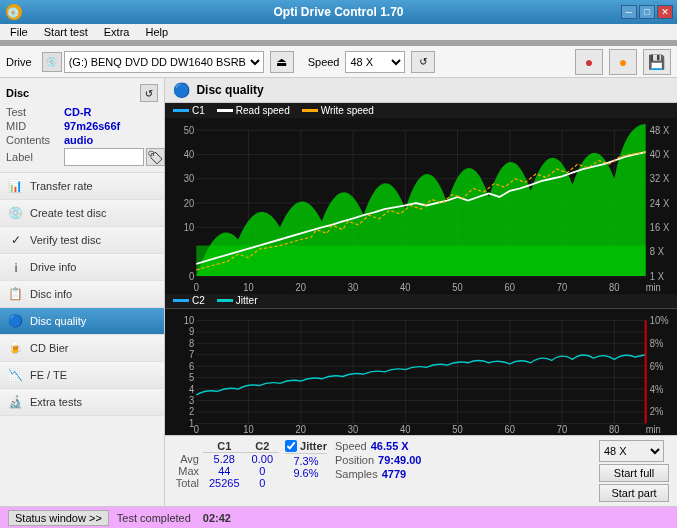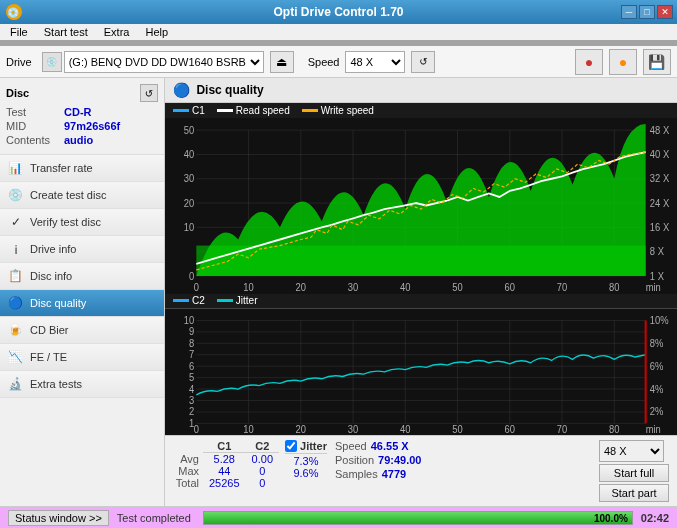--- a/index.html
+++ b/index.html
@@ -459,20 +459,25 @@
         <span class="disc-key">Test</span>
         <span class="disc-val">CD-R</span>
       </div>
       <div class="disc-row">
         <span class="disc-key">MID</span>
         <span class="disc-val">97m26s66f</span>
       </div>
       <div class="disc-row">
         <span class="disc-key">Contents</span>
         <span class="disc-val">audio</span>
+      </div>
+      <div class="label-row">
+        <span class="disc-key">Label</span>
+        <input class="label-input" type="text" value="" style="">
+        <button class="label-icon-btn">🏷</button>
       </div>
     </div>
 
     <div class="nav-items">
       <div class="nav-item">
         <span class="nav-item-icon">📊</span>
         <span>Transfer rate</span>
       </div>
       <div class="nav-item">
         <span class="nav-item-icon">💿</span>
@@ -722,18 +727,14 @@
         <button class="action-btn">Start full</button>
         <button class="action-btn">Start part</button>
       </div>
     </div>
   </div>
 </div>
 
 <div class="status-bar">
   <button class="status-window-btn">Status window &gt;&gt;</button>
   <span class="status-text">Test completed</span>
-  <div class="progress-bar-container">
-    <div class="progress-bar-fill" style="width:100%;"></div>
-    <span class="progress-text">100.0%</span>
-  </div>
   <span class="time-display">02:42</span>
 </div>
 
 </body></html>

